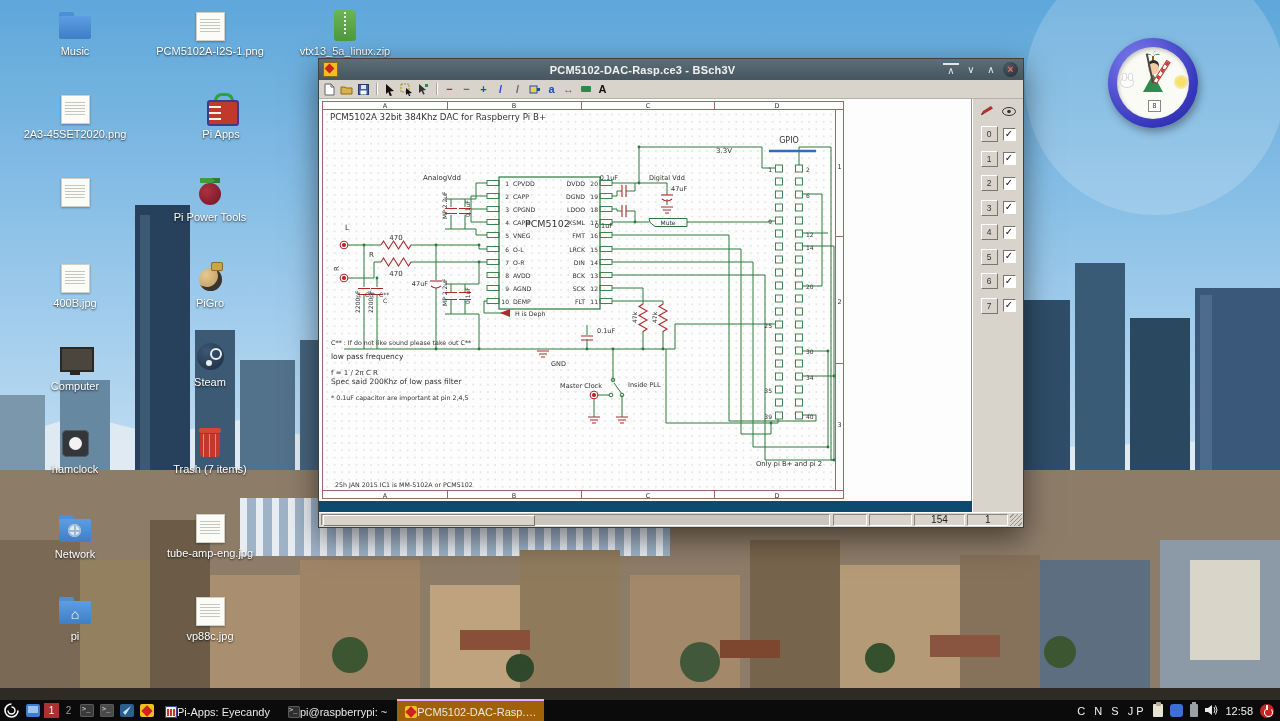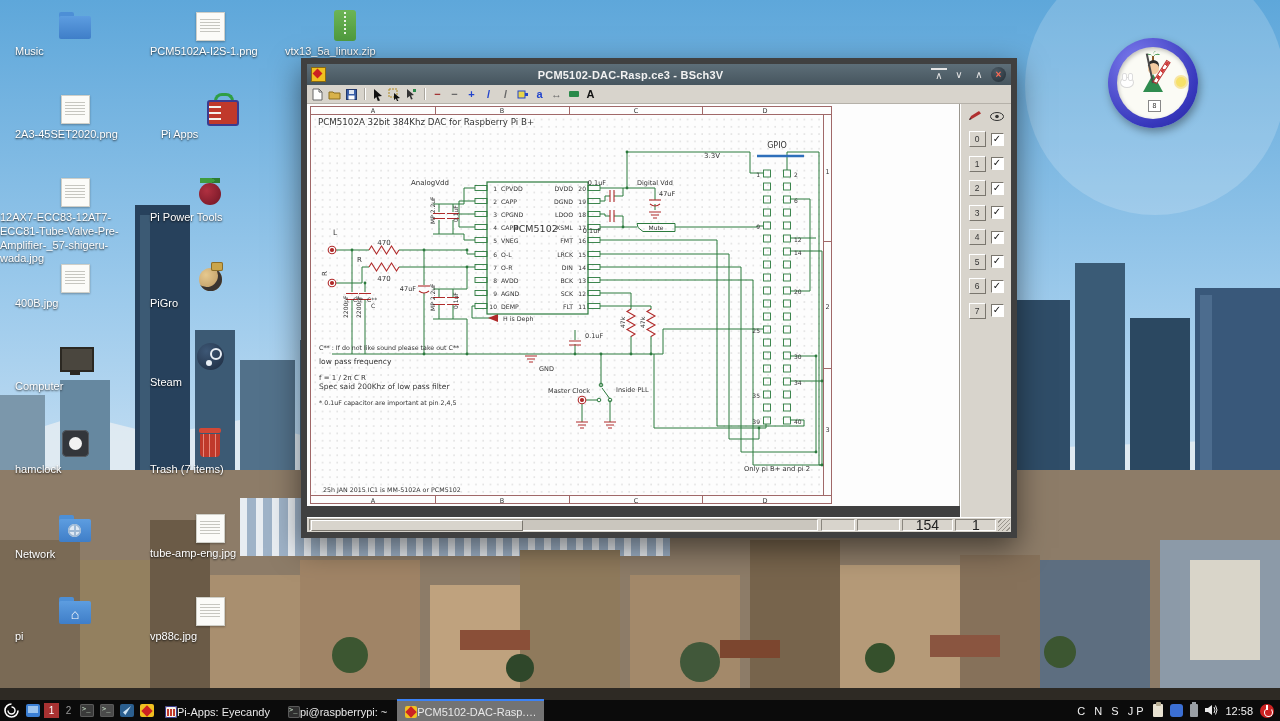--- a/index.html
+++ b/index.html
@@ -1,21 +1,21 @@
 <!DOCTYPE html>
 <html><head>
 <meta charset="utf-8">
 <style>
   html,body{margin:0;padding:0}
   body{width:1280px;height:721px;overflow:hidden;position:relative;
        font-family:"Liberation Sans",sans-serif;background:#6fb0de;-webkit-font-smoothing:antialiased}
   
   #wallpaper{position:absolute;left:0;top:0;width:1280px;height:700px}
   
-  .tile{position:absolute;width:120px;cursor:default}
+  .tile{position:absolute;width:120px;text-align:center;cursor:default}
   .tile .lbl{margin-top:3px;font-size:11px;line-height:1.25;color:#fff;
              text-shadow:0 1px 2px rgba(0,0,0,.85);word-wrap:break-word}
   .art{margin:0 auto;position:relative;height:32px}
   .art.folder{width:38px}
   .art.folder::before{content:"";position:absolute;left:3px;top:2px;width:15px;height:7px;background:#4d8fd6;border-radius:2px 2px 0 0}
   .art.folder::after{content:"";position:absolute;left:3px;top:6px;width:32px;height:23px;background:linear-gradient(#5d9de0,#3f7ec8);border-radius:2px}
   .art.netfolder,.art.homefolder{width:38px}
   .art.netfolder::before,.art.homefolder::before{content:"";position:absolute;left:3px;top:2px;width:15px;height:7px;background:#4d8fd6;border-radius:2px 2px 0 0}
   .art.netfolder::after,.art.homefolder::after{content:"";position:absolute;left:3px;top:6px;width:32px;height:23px;background:linear-gradient(#5d9de0,#3f7ec8);border-radius:2px}
   .art .overlay{position:absolute;z-index:2;left:50%;top:12px;transform:translateX(-50%);color:#fff;font-size:14px;line-height:14px}
@@ -67,22 +67,22 @@
   #clock .flower{position:absolute;right:3px;top:30px;width:10px;height:10px;border-radius:50%;background:#f7e169;
       box-shadow:0 0 0 2px rgba(245,215,110,.6)}
   #clock .girl-head{position:absolute;left:31px;top:16px;width:11px;height:11px;border-radius:50%;background:#f3cba2;box-shadow:inset 0 -2px 0 #f3cba2,0 -3px 0 0 #2c2c2c}
   #clock .girl-dress{position:absolute;left:26px;top:27px;width:0;height:0;border-left:10px solid transparent;border-right:10px solid transparent;border-bottom:18px solid #2f8c4f}
   #clock .hand{position:absolute;left:35px;bottom:36px;transform-origin:50% 100%}
   #clock .hand.hour{width:3px;height:24px;background:repeating-linear-gradient(#d23b3b 0 4px,#fff 4px 8px);transform:rotate(33deg);border:0.5px solid #b33}
   #clock .hand.min{width:1.6px;height:30px;background:#4a4a4a;transform:rotate(-12deg)}
   #clock .datebox{position:absolute;left:31px;bottom:7px;width:11px;height:10px;background:#fff;border:1px solid #888;
       font-size:7px;line-height:10px;text-align:center;color:#333}
   
-  #win{position:absolute;left:301px;top:58px;width:704px;height:468px;background:#404040;
-      border:6px solid #404040;box-shadow:0 10px 28px rgba(0,0,0,.5);display:flex;flex-direction:column}
+  #win{position:absolute;left:318px;top:58px;width:704px;height:468px;background:#0c4a6e;
+      border:1px solid #404040;box-shadow:0 10px 28px rgba(0,0,0,.5);display:flex;flex-direction:column}
   #titlebar{height:21px;background:linear-gradient(#5d6e78,#46555e);display:flex;align-items:center;color:#f2f2f2;flex:0 0 auto}
   #titlebar .wicon{width:13px;height:13px;margin:0 4px;background:#f0c020;border:1px solid #8a6a10;position:relative}
   #titlebar .wicon::before{content:"";position:absolute;left:2px;top:2px;width:7px;height:7px;background:#c22;transform:rotate(45deg)}
   #titlebar .ttl{flex:1;text-align:center;font-size:11px;font-weight:bold;letter-spacing:.2px;overflow:hidden;white-space:nowrap}
   #titlebar .btns{display:flex;align-items:center;gap:4px;margin-right:5px}
   .tbtn{width:16px;height:15px;font-size:10px;line-height:15px;text-align:center;color:#e6e6e6;cursor:pointer}
   .tbtn.shade{border-top:2px solid #e6e6e6;height:12px;line-height:11px}
   .tbtn.close{width:15px;height:15px;border-radius:50%;background:radial-gradient(circle at 35% 30%,#4c5a64,#222d35);color:#ff6b55;font-weight:bold}
   #menubar{height:15px;background:#d8d4cc;border-bottom:1px solid #bcb8b0;display:flex;align-items:center;padding-left:6px;flex:0 0 auto}
   .menu-item{font-size:10.5px;color:#222;padding:0 7px;cursor:pointer}
@@ -97,42 +97,42 @@
   #layerpanel{width:50px;background:#d8d4cc;border-left:1px solid #fff;display:flex;flex-direction:column;align-items:center;padding-top:3px}
   #layerhead{display:flex;gap:9px;align-items:center;margin-bottom:6px}
   .layer-row{display:flex;align-items:center;gap:5px;margin-bottom:8.5px}
   .layer-btn{width:15px;height:14px;font-size:8.5px;line-height:14px;text-align:center;color:#333;background:#d8d4cc;
       border:1px solid;border-color:#fff #7a766e #7a766e #fff;cursor:pointer}
   .layer-cb{width:11px;height:11px;background:#fff;border:1px solid;border-color:#7a766e #fff #fff #7a766e;
       font-size:10px;line-height:10px;text-align:center;color:#111;cursor:pointer}
   #statusrow{height:14px;background:#d8d4cc;border-top:1px solid #fff;display:flex;align-items:stretch;flex:0 0 auto}
   #hscroll{width:570px;margin:1px 2px;background:#cac6be;border:1px solid;border-color:#8a867e #fff #fff #8a867e;position:relative}
   #hscroll .thumb{position:absolute;left:1px;top:0px;width:210px;height:9px;background:#d8d4cc;border:1px solid;border-color:#fff #7a766e #7a766e #fff}
-  .scell{border:1px solid;border-color:#8a867e #fff #fff #8a867e;margin:1px 1px;font-size:14px;line-height:10px;color:#222;text-align:center;background:#d8d4cc}
+  .scell{border:1px solid;border-color:#8a867e #fff #fff #8a867e;margin:1px 1px;font-size:10px;line-height:10px;color:#222;text-align:center;background:#d8d4cc}
   .scell.c1{width:36px}.scell.c2{width:46px}.scell.c3{width:56px}.scell.c4{width:44px}
   #grip{width:13px;margin:1px 1px;background:repeating-linear-gradient(135deg,transparent 0 2px,#9a968e 2px 3px)}
   
   #taskbar{position:absolute;left:0;top:700px;width:1280px;height:21px;background:#0b0b0b;display:flex;align-items:center;color:#e8e8e8}
   .tb-ico{flex:0 0 auto;margin:0 3px;display:flex;align-items:center;justify-content:center;cursor:pointer}
   .ws{width:15px;height:15px;font-size:10px;line-height:15px;text-align:center;margin:0 1px;cursor:pointer}
   .ws.active{background:#a83232;color:#fff}
   .ws.idle{color:#9a9a9a}
   .ql{width:14px;height:13px;border-radius:2px;position:relative}
   .ql.term{background:#3a3a3a;box-shadow:inset 0 0 0 1px #5a5a5a}
   .ql.term::before{content:">_";position:absolute;left:2px;top:1px;font-size:7px;color:#cfe8cf;font-family:"DejaVu Sans Mono",monospace}
   .ql.disp{background:#3b7fd4}
   .ql.disp::before{content:"";position:absolute;left:2px;top:2px;width:10px;height:7px;background:#9cc4ee}
   .ql.brush{background:#2b5f8f}
   .ql.brush::before{content:"";position:absolute;left:3px;top:2px;width:8px;height:9px;background:#cfe4f4;clip-path:polygon(100% 0,30% 100%,0 70%)}
   .ql.bsch{background:#f0c020}
   .ql.bsch::before{content:"";position:absolute;left:3px;top:3px;width:8px;height:8px;background:#c22;transform:rotate(45deg)}
   .swirl{width:17px;height:17px}
   .task{display:flex;align-items:center;height:21px;padding:0 8px;margin-right:2px;font-size:11px;cursor:pointer;border-top:2px solid transparent}
   .task .ticon{width:12px;height:12px;border-radius:2px;position:relative;flex:0 0 auto}
-  .task.active{background:#737373;border-top:2px solid #3b82f6}
+  .task.active{background:#a16207;border-top:2px solid #f0abfc}
   .ticon.toolbox{background:#f5f2ec;box-shadow:inset 0 0 0 1px #3b3b8f}
   .ticon.toolbox::before{content:"";position:absolute;left:2px;top:3px;width:8px;height:7px;background:repeating-linear-gradient(90deg,#c0392b 0 2px,#f5f2ec 2px 3px)}
   .ticon.term2{background:#2f2f2f;box-shadow:inset 0 0 0 1px #5a5a5a}
   .ticon.term2::before{content:">_";position:absolute;left:1px;top:0px;font-size:7px;color:#cfe8cf;font-family:"DejaVu Sans Mono",monospace}
   .ticon.bsch2{background:#f0c020}
   .ticon.bsch2::before{content:"";position:absolute;left:2px;top:2px;width:8px;height:8px;background:#c22;transform:rotate(45deg)}
   #tray{margin-left:auto;display:flex;align-items:center;gap:7px;padding-right:6px}
   #ime{font-size:11px;font-weight:normal;letter-spacing:3px;color:#f0f0f0}
   .tray-ico{position:relative;cursor:pointer}
   .clipb{width:10px;height:13px;background:#e8e2d2;border-radius:1px}
@@ -229,21 +229,20 @@
     <div class="tile" style="left: 15px; top: 93px; width: 120px;">
       <div class="art image"></div>
       <div class="lbl">2A3-45SET2020.png</div>
     </div>
     <div class="tile" style="left: 161px; top: 93px; width: 120px;">
       <div class="art piapps"></div>
       <div class="lbl">Pi Apps</div>
     </div>
     <div class="tile" style="left: 0px; top: 176px; width: 150px;">
       <div class="art image"></div>
-      <div class="lbl">12AX7-ECC83-12AT7-ECC81-Tube-Valve-Pre-Amplifier-_57-shigeru-wada.jpg</div>
     </div>
     <div class="tile" style="left: 150px; top: 176px; width: 120px;">
       <div class="art raspi"></div>
       <div class="lbl">Pi Power Tools</div>
     </div>
     <div class="tile" style="left: 15px; top: 262px; width: 120px;">
       <div class="art image"></div>
       <div class="lbl">400B.jpg</div>
     </div>
     <div class="tile" style="left: 150px; top: 262px; width: 120px;">

